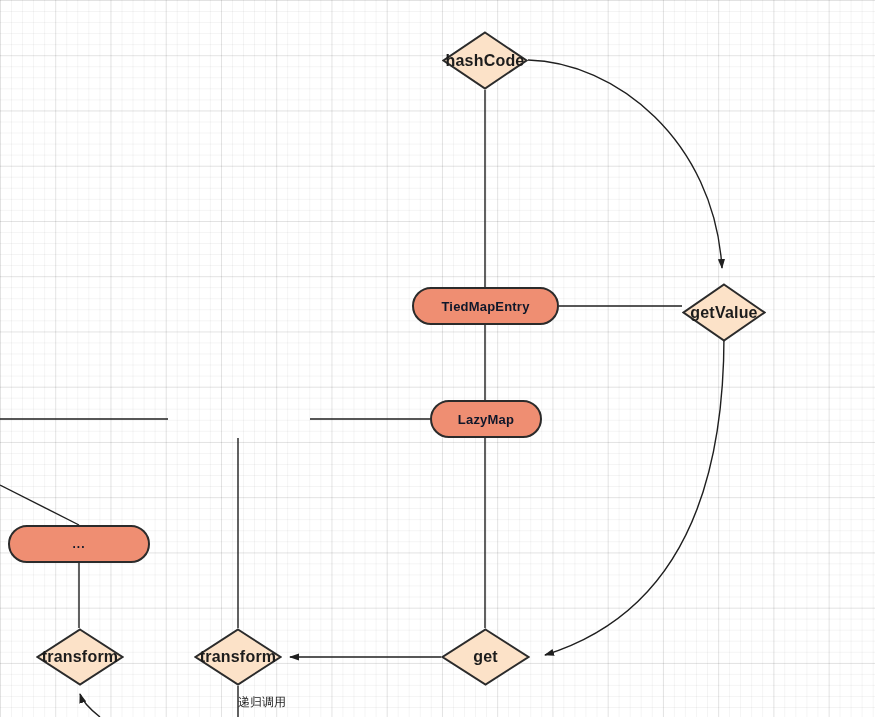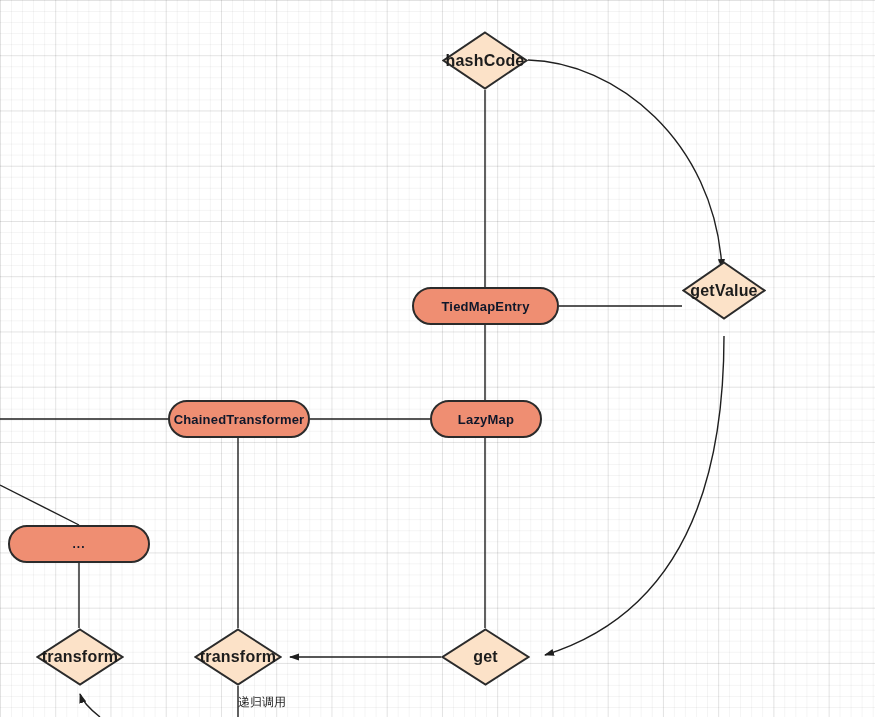--- a/index.html
+++ b/index.html
@@ -140,30 +140,27 @@
     <svg width="86" height="59" viewBox="0 0 86 59">
       <polygon points="43,1.5 84.5,29.5 43,57.5 1.5,29.5" fill="#fce2c8" stroke="#2b2b2b" stroke-width="2"></polygon>
     </svg>
     <div class="diamond-label">hashCode</div>
   </div>
 
   <div class="node node-rect" style="left:412px; top:287px; width:147px; height:38px;">
     <span>TiedMapEntry</span>
   </div>
 
-  <div class="node-diamond-wrap" style="left:682px; top:261px; width:84px; height:59px;text-align:right;">
+  <div class="node-diamond-wrap" style="left:682px; top:283px; width:84px; height:59px;text-align:right;">
     <svg width="84" height="59" viewBox="0 0 84 59">
       <polygon points="42,1.5 82.5,29.5 42,57.5 1.5,29.5" fill="#fce2c8" stroke="#2b2b2b" stroke-width="2"></polygon>
     </svg>
     <div class="diamond-label">getValue</div>
   </div>
 
-  <div class="node node-rect" style="left:168px; top:400px; width:142px; height:38px;">
-    <span>ChainedTransformer</span>
-  </div>
 
   <div class="node node-rect" style="left:430px; top:400px; width:112px; height:38px;">
     <span>LazyMap</span>
   </div>
 
   <div class="node node-rect" style="left:8px; top:525px; width:142px; height:38px;">
     <span class="ellipsis-label">...</span>
   </div>
 
   <div class="node-diamond-wrap" style="left:36px; top:628px; width:88px; height:58px;">

